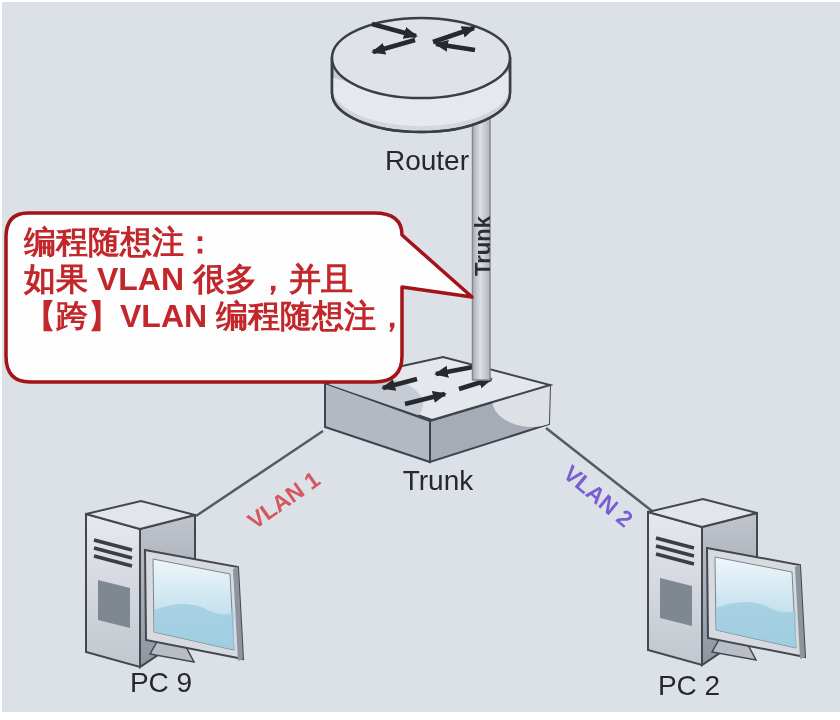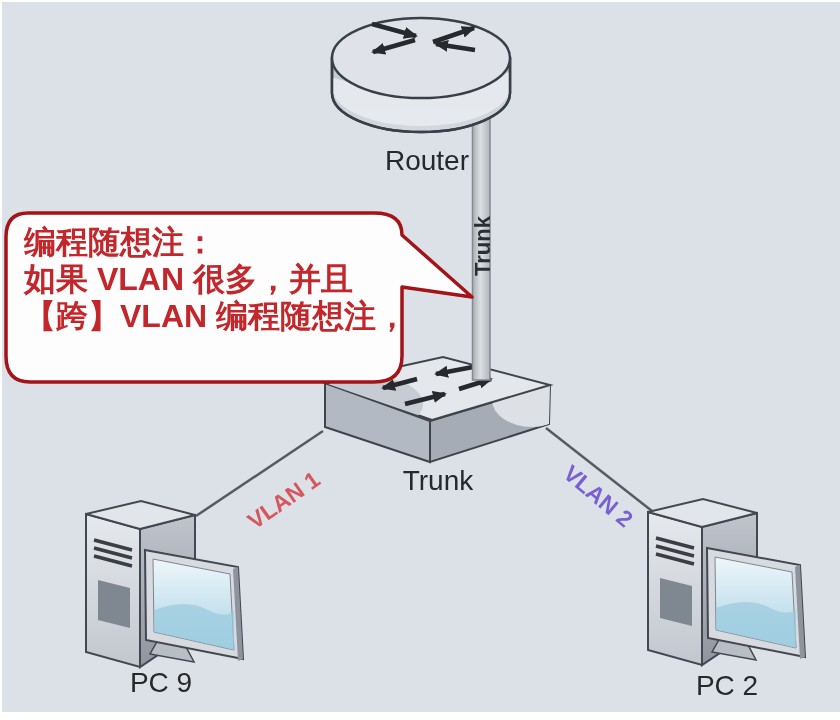--- a/index.html
+++ b/index.html
@@ -5,21 +5,21 @@
   html,body{margin:0;padding:0;background:#ffffff;}
   #stage{position:relative;width:840px;height:720px;background:#ffffff;overflow:hidden;
          font-family:"Liberation Sans", sans-serif;}
   #bg{position:absolute;left:2px;top:2px;width:838px;height:710px;background:#dce1e8;}
   svg{position:absolute;left:0;top:0;}
   .lbl{position:absolute;text-align:center;color:#26282c;font-size:28px;line-height:30px;
        white-space:nowrap;}
   #router-label{left:347px;top:146px;width:160px;}
   #switch-label{left:358px;top:466px;width:160px;}
   #pc1-label{left:81px;top:668px;width:160px;}
-  #pc2-label{left:647px;top:671px;width:160px;}
+  #pc2-label{left:609px;top:671px;width:160px;}
   #trunk-label{left:402px;top:232px;width:160px;height:28px;font-size:22px;font-weight:bold;
        color:#2b2e33;transform:rotate(-90deg);}
   .vlan{position:absolute;width:140px;text-align:center;font-size:23px;font-weight:bold;
        white-space:nowrap;}
   #vlan1-label{left:214px;top:487px;color:#d4565e;transform:rotate(-35deg);}
   #vlan2-label{left:528px;top:483px;color:#7a5fd0;transform:rotate(40deg);}
   #callout-text{position:absolute;left:24px;top:224px;width:372px;}
   .co-line{font-size:32px;line-height:37px;font-weight:bold;color:#c2272b;white-space:nowrap;}
 </style>
 </head>

